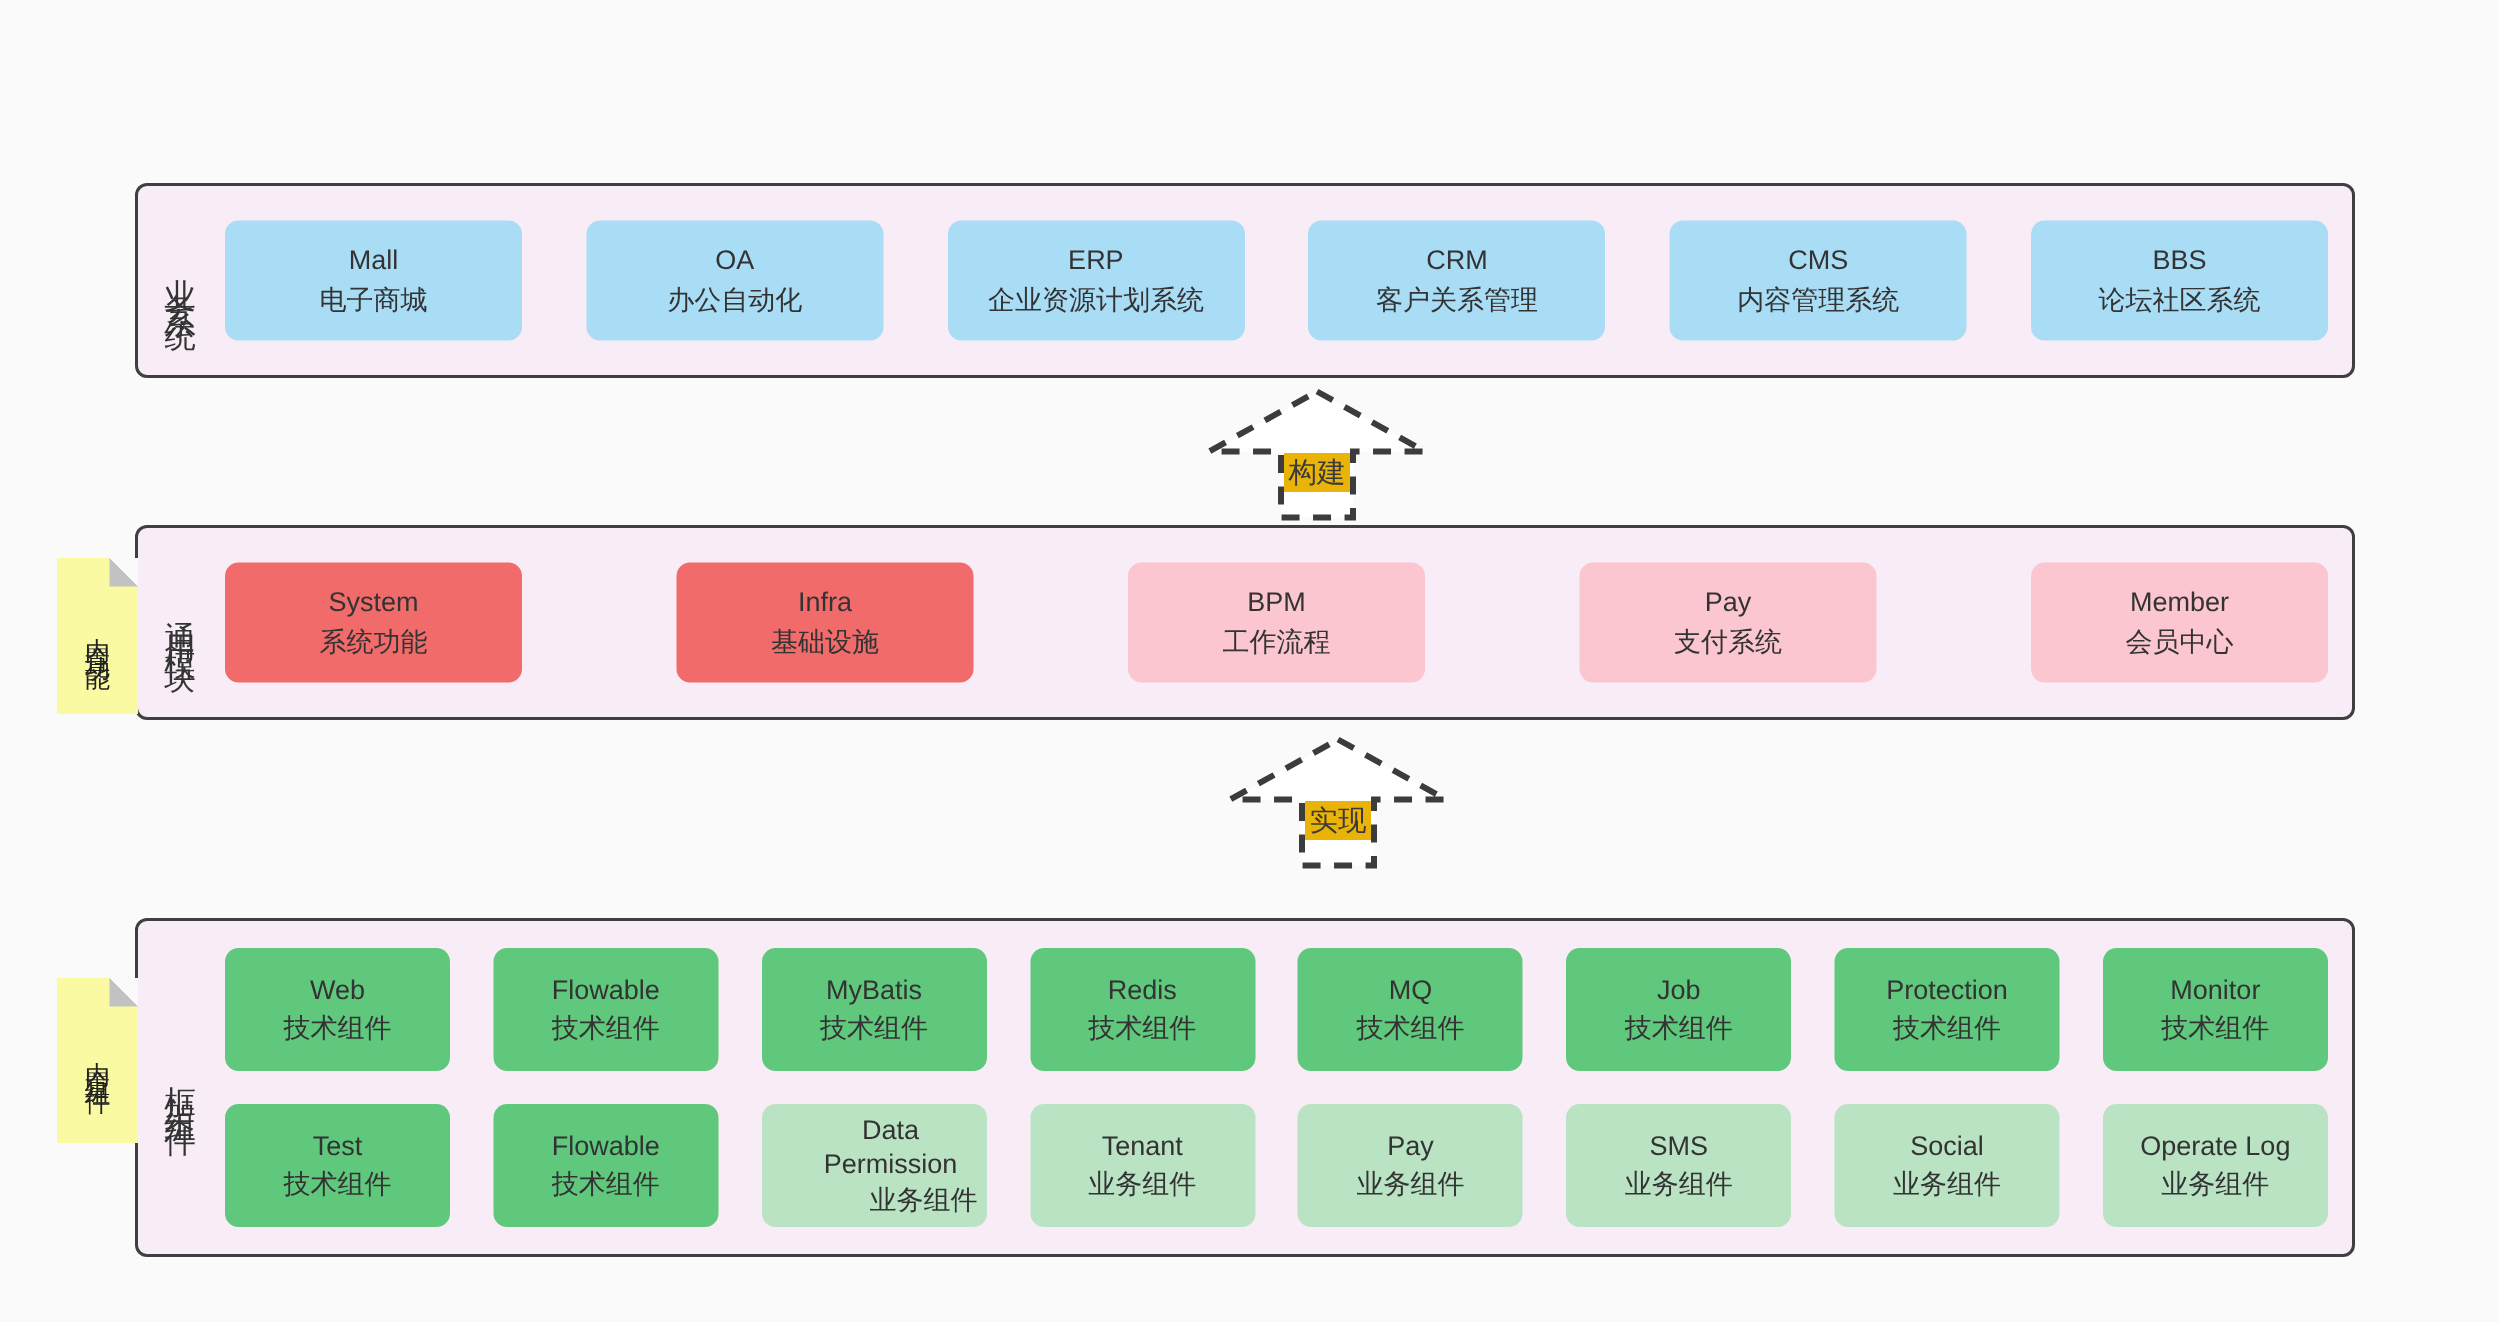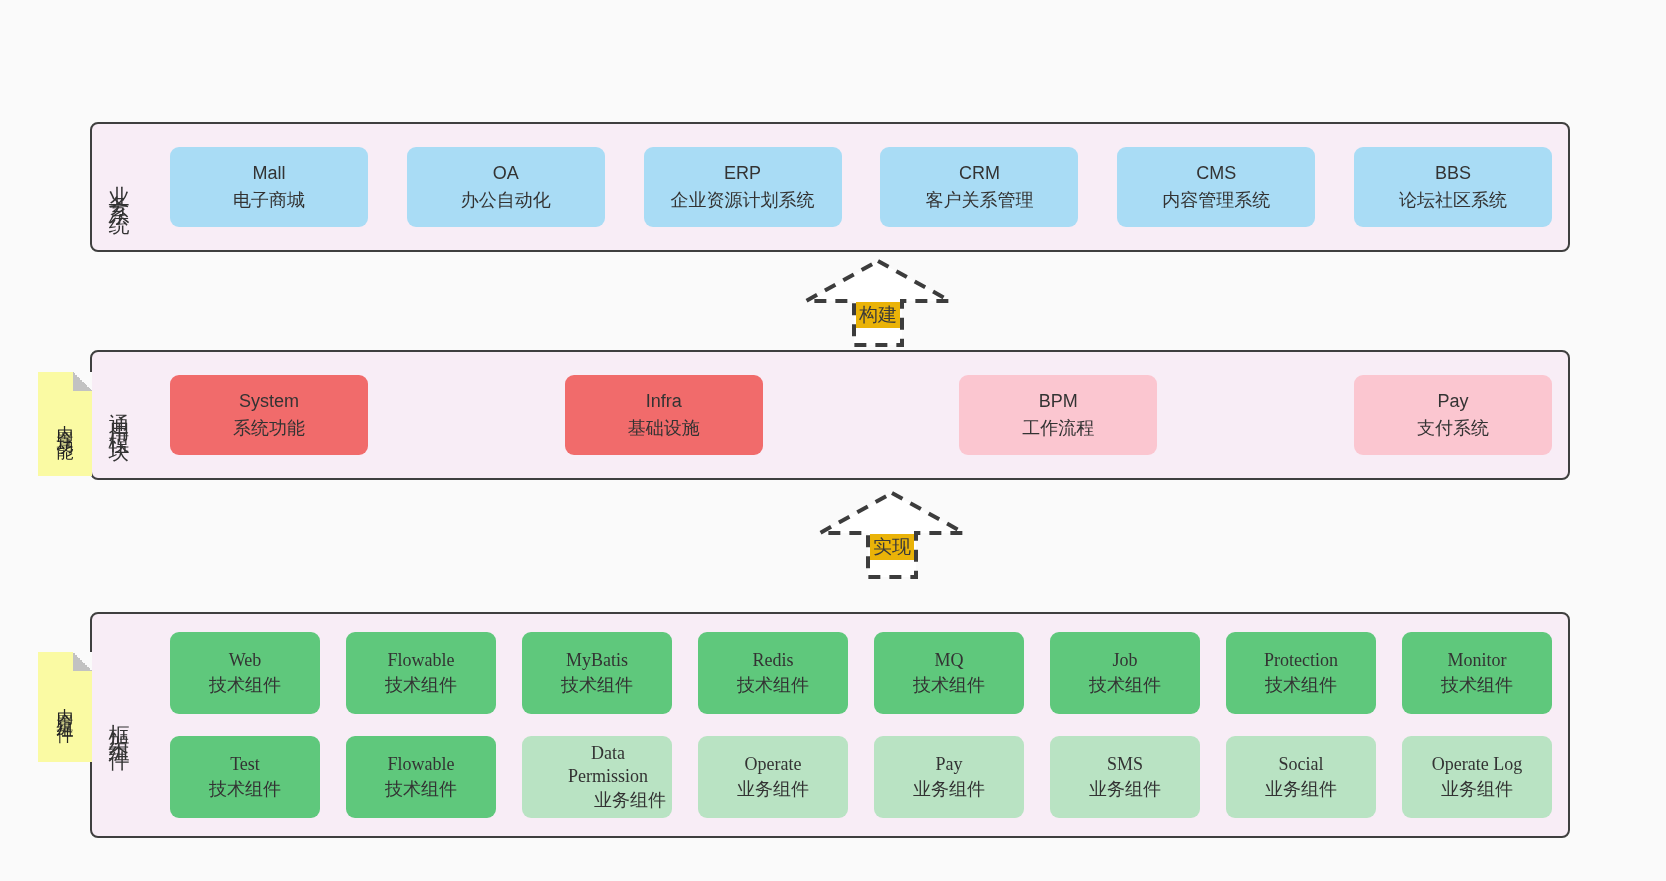--- a/index.html
+++ b/index.html
@@ -18,24 +18,24 @@
   .band-1{top:122px;height:130px;}
   .band-2{top:350px;height:130px;}
   .band-3{top:612px;height:226px;}
   .band-label{
     position:absolute;left:13px;top:50%;transform:translateY(-50%);
     writing-mode:vertical-rl;text-orientation:upright;
     font-size:21px;letter-spacing:9px;color:#333;white-space:nowrap;
   }
   .band-content{
     position:absolute;left:58px;right:16px;top:0;bottom:0;
-    display:flex;align-items:center;justify-content:space-between;margin-left:20px;
+    display:flex;align-items:center;justify-content:space-between;
   }
   .band-3 .band-content{flex-direction:column;justify-content:center;gap:22px;align-items:stretch;}
-  .box-row{display:flex;justify-content:space-between;font-family:Liberation Serif, serif;}
+  .box-row{display:flex;justify-content:space-between;}
   .box{
     box-sizing:border-box;border-radius:9px;
     display:flex;flex-direction:column;align-items:center;justify-content:center;
     text-align:center;font-size:18px;line-height:27px;color:#333;
   }
   .band-1 .box,.band-2 .box{width:198px;height:80px;}
   .band-3 .box{width:150px;height:82px;line-height:25px;padding:0 6px;}
   .box--wrap .box-name{max-width:116px;line-height:23px;}
   .box--wrap{line-height:23px;align-items:flex-end;}
   .blue{background:var(--blue,#a9dcf5);}
@@ -125,20 +125,24 @@
         <div class="box-desc">基础设施</div>
       </div>
       <div class="box pink">
         <div class="box-name">BPM</div>
         <div class="box-desc">工作流程</div>
       </div>
       <div class="box pink">
         <div class="box-name">Pay</div>
         <div class="box-desc">支付系统</div>
       </div>
+      <div class="box pink">
+        <div class="box-name">Member</div>
+        <div class="box-desc">会员中心</div>
+      </div>
     </div>
   </section>
 
   <div class="arrow arrow-implement">
     <svg viewBox="0 0 176 90">
       <polygon class="arrow-shape" points="88,3 160,43 112,43 112,87 64,87 64,43 16,43"></polygon>
     </svg>
     <span class="arrow-label">实现</span>
   </div>
 
@@ -186,21 +190,21 @@
         </div>
         <div class="box gdark">
           <div class="box-name">Flowable</div>
           <div class="box-desc">技术组件</div>
         </div>
         <div class="box glight box--wrap">
           <div class="box-name">Data Permission</div>
           <div class="box-desc">业务组件</div>
         </div>
         <div class="box glight">
-          <div class="box-name">Operate</div>
+          <div class="box-name">Tenant</div>
           <div class="box-desc">业务组件</div>
         </div>
         <div class="box glight">
           <div class="box-name">Pay</div>
           <div class="box-desc">业务组件</div>
         </div>
         <div class="box glight">
           <div class="box-name">SMS</div>
           <div class="box-desc">业务组件</div>
         </div>

